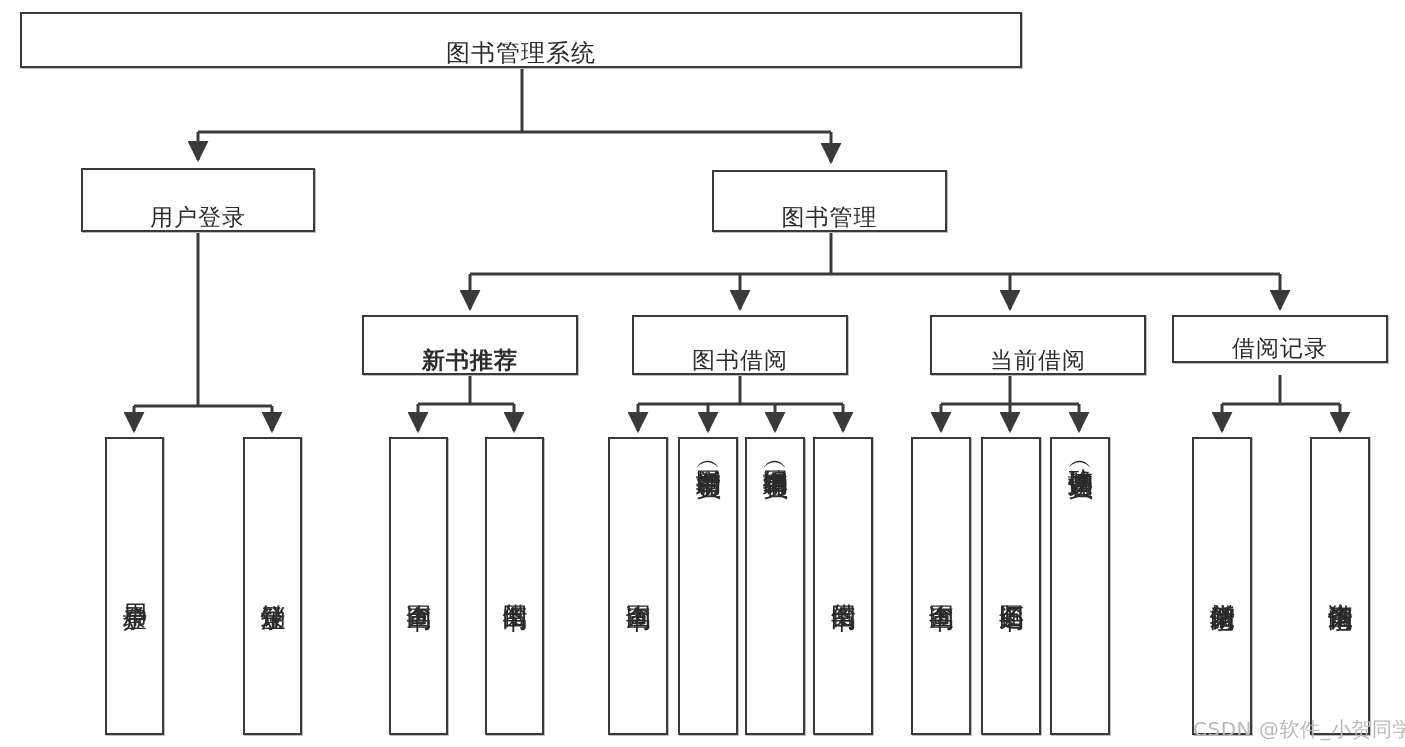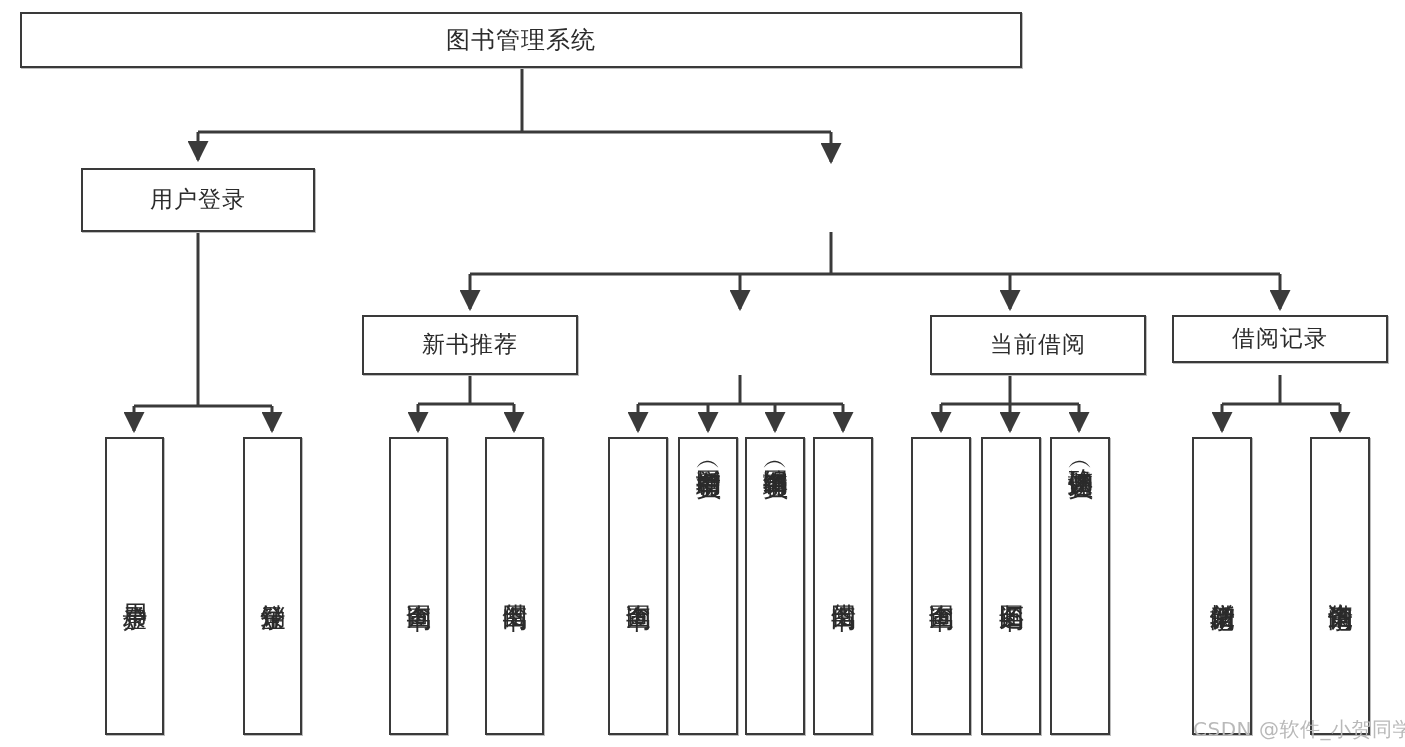--- a/index.html
+++ b/index.html
@@ -27,21 +27,21 @@
     height: 747px;
     pointer-events: none;
   }
   .node {
     position: absolute;
     box-sizing: border-box;
     background: #ffffff;
     border: 2px solid #3a3a3a;
     box-shadow: 1px 1px 0 0 #bdbdbd;
     display: flex;
-    align-items: center;
+    align-items: flex-end;
     justify-content: center;
     color: #2b2b2b;
   }
   
   .node.horiz .label {
     font-size: 23px;
     line-height: 1.1;
     letter-spacing: 1px;
     white-space: nowrap;
   }
@@ -133,25 +133,31 @@
   </svg>
 
   <div class="node horiz root" style="left:20px; top:12px; width:1002px; height:56px;">
     <span class="label">图书管理系统</span>
   </div>
 
   <div class="node horiz" style="left:81px; top:168px; width:234px; height:64px;">
     <span class="label">用户登录</span>
   </div>
 
-
-  <div class="node horiz" style="left:362px; top:315px; width:216px; height:60px;">
+  <div class="node horiz" style="left:712px; top:170px; width:235px; height:62px;">
+    <span class="label">图书管理</span>
+  </div>
+
+  <div class="node horiz" style="left:362px; top:315px; width:216px; height:60px;font-weight:bold;">
     <span class="label">新书推荐</span>
   </div>
 
+  <div class="node horiz" style="left:632px; top:315px; width:216px; height:60px;">
+    <span class="label">图书借阅</span>
+  </div>
 
   <div class="node horiz" style="left:902px; top:315px; width:216px; height:60px;margin-left:28px;">
     <span class="label">当前借阅</span>
   </div>
 
   <div class="node horiz" style="left:1172px; top:315px; width:216px; height:48px;">
     <span class="label">借阅记录</span>
   </div>
 
   <div class="node vert mid" style="left:105px; top:437px; width:59px; height:298px;">

